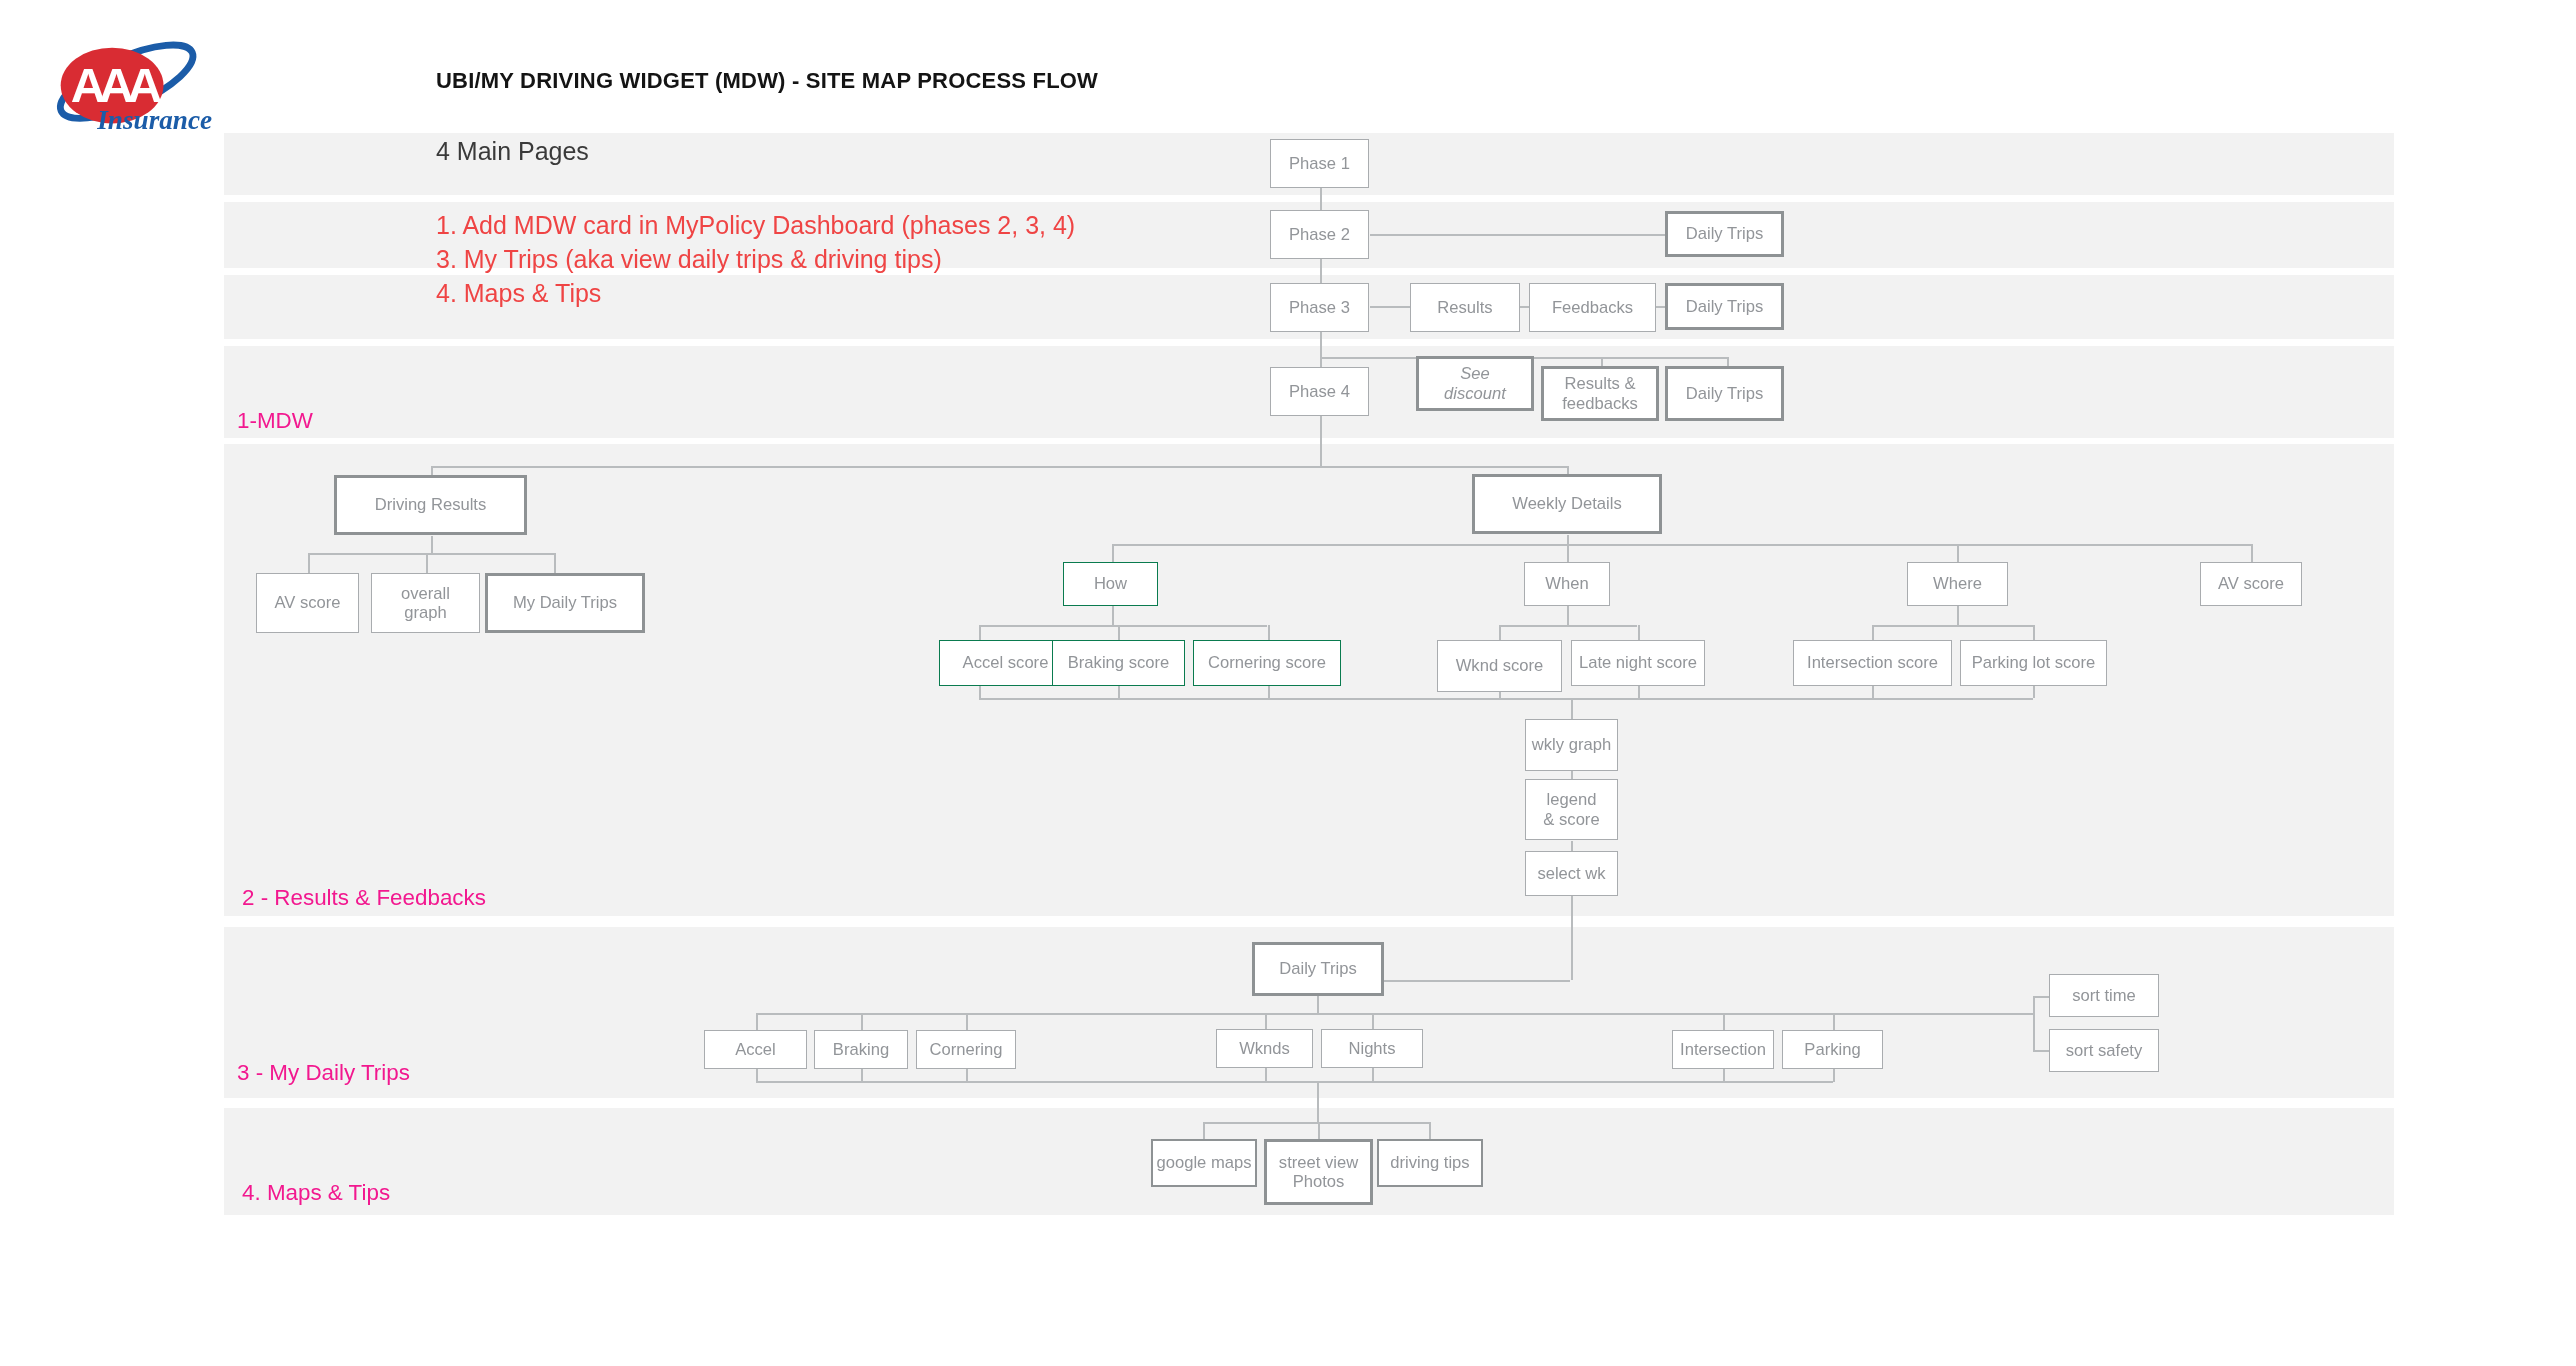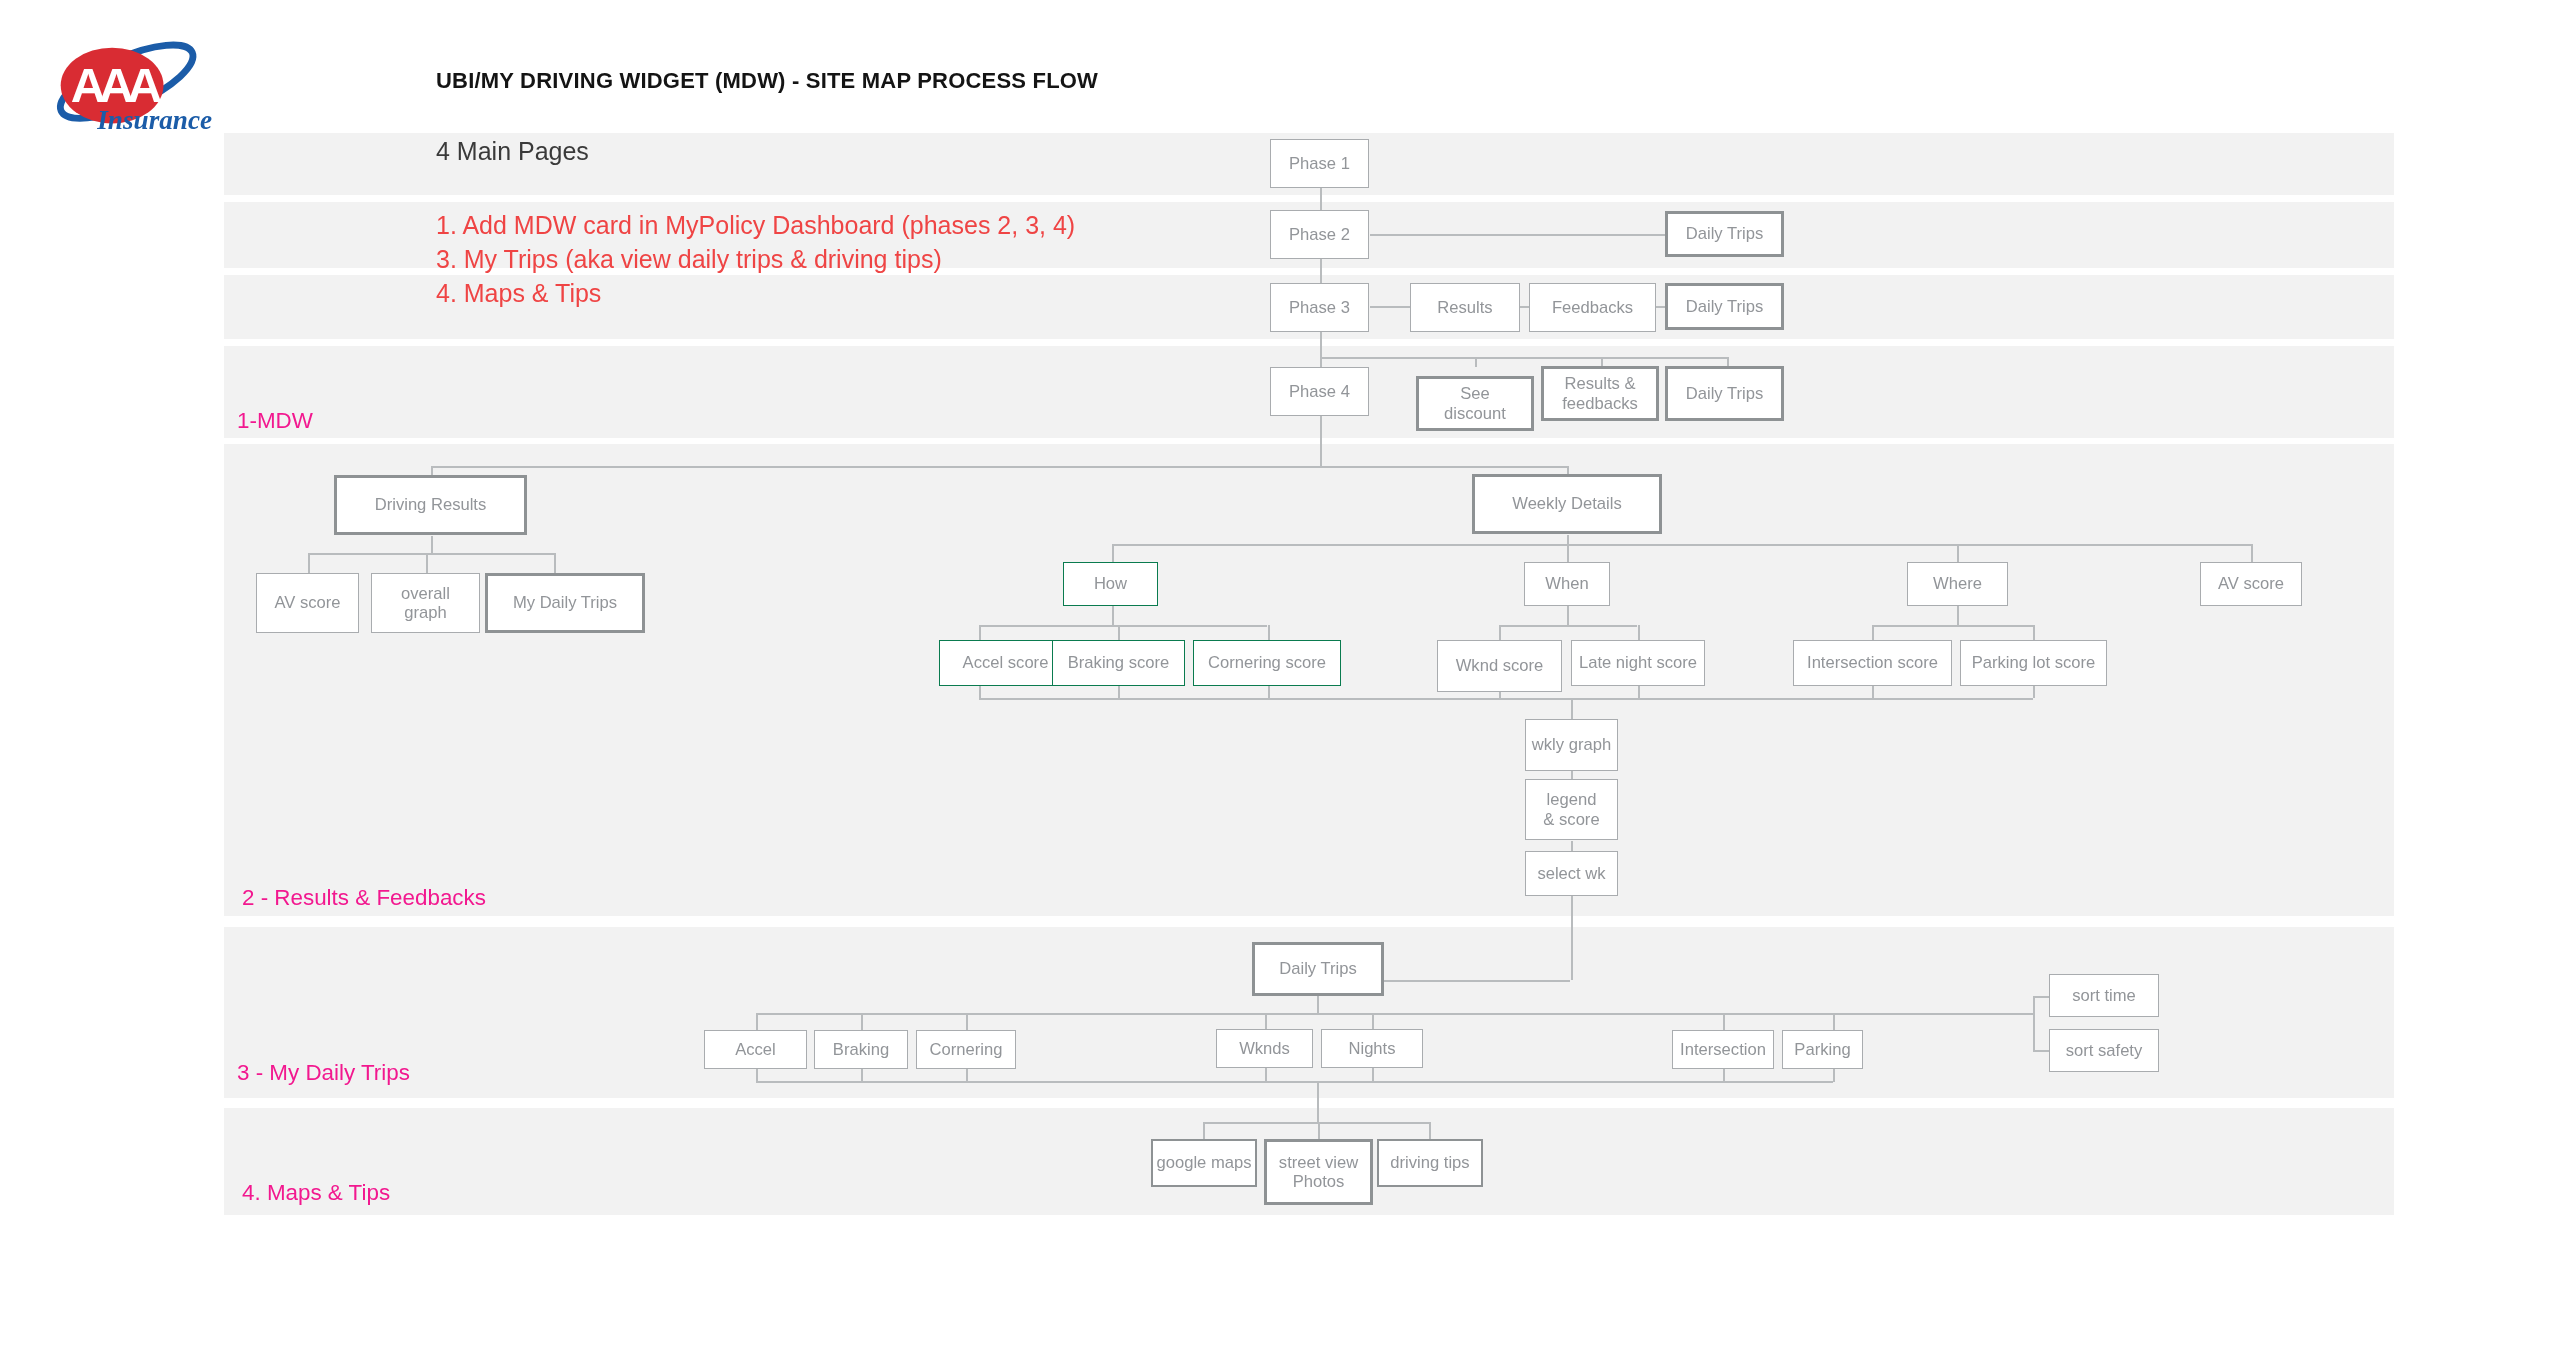--- a/index.html
+++ b/index.html
@@ -138,21 +138,21 @@
       <div class="cline" style="left: 1318px; top: 1122px; width: 1.9px; height: 16.6px;"></div>
       <div class="cline" style="left: 1429px; top: 1122px; width: 1.9px; height: 16.6px;"></div>
       <div class="node thin" style="left: 1270px; top: 139px; width: 99px; height: 49px;">Phase 1</div>
       <div class="node thin" style="left: 1270px; top: 210px; width: 99px; height: 49px;">Phase 2</div>
       <div class="node thick" style="left: 1665px; top: 211px; width: 119px; height: 46px;">Daily Trips</div>
       <div class="node thin" style="left: 1270px; top: 283px; width: 99px; height: 49px;">Phase 3</div>
       <div class="node thin" style="left: 1410px; top: 283px; width: 110px; height: 49px;">Results</div>
       <div class="node thin" style="left: 1529px; top: 283px; width: 127px; height: 49px;">Feedbacks</div>
       <div class="node thick" style="left: 1665px; top: 283px; width: 119px; height: 47px;">Daily Trips</div>
       <div class="node thin" style="left: 1270px; top: 367px; width: 99px; height: 49px;">Phase 4</div>
-      <div class="node thick" style="left: 1416px; top: 376px; width: 118px; height: 55px;">See
+      <div class="node thick" style="left: 1416px; top: 356px; width: 118px; height: 55px; font-style: italic;">See
 discount</div>
       <div class="node thick" style="left: 1541px; top: 366px; width: 118px; height: 55px;">Results &amp;
 feedbacks</div>
       <div class="node thick" style="left: 1665px; top: 366px; width: 119px; height: 55px;">Daily Trips</div>
       <div class="node thick" style="left: 334px; top: 475px; width: 193px; height: 60px;">Driving Results</div>
       <div class="node thick" style="left: 1472px; top: 474px; width: 190px; height: 60px;">Weekly Details</div>
       <div class="node thin" style="left: 256px; top: 573px; width: 103px; height: 60px;">AV score</div>
       <div class="node thin" style="left: 371px; top: 573px; width: 109px; height: 60px;">overall
 graph</div>
       <div class="node thick" style="left: 485px; top: 573px; width: 160px; height: 60px;">My Daily Trips</div>
@@ -171,21 +171,21 @@
       <div class="node thin" style="left: 1525px; top: 779px; width: 93px; height: 61px;">legend
 &amp; score</div>
       <div class="node thin" style="left: 1525px; top: 851px; width: 93px; height: 45px;">select wk</div>
       <div class="node thick" style="left: 1252px; top: 942px; width: 132px; height: 54px;">Daily Trips</div>
       <div class="node thin" style="left: 704px; top: 1030px; width: 103px; height: 39px;">Accel</div>
       <div class="node thin" style="left: 814px; top: 1030px; width: 94px; height: 39px;">Braking</div>
       <div class="node thin" style="left: 916px; top: 1030px; width: 100px; height: 39px;">Cornering</div>
       <div class="node thin" style="left: 1216px; top: 1029px; width: 97px; height: 39px;">Wknds</div>
       <div class="node thin" style="left: 1321px; top: 1029px; width: 102px; height: 39px;">Nights</div>
       <div class="node thin" style="left: 1672px; top: 1030px; width: 102px; height: 39px;">Intersection</div>
-      <div class="node thin" style="left: 1782px; top: 1030px; width: 81px; height: 39px;">Parking</div>
+      <div class="node thin" style="left: 1782px; top: 1030px; width: 101px; height: 39px;">Parking</div>
       <div class="node thin" style="left: 2049px; top: 974px; width: 110px; height: 43px;">sort time</div>
       <div class="node thin" style="left: 2049px; top: 1029px; width: 110px; height: 43px;">sort safety</div>
       <div class="node med3" style="left: 1151px; top: 1139px; width: 106px; height: 48px;">google maps</div>
       <div class="node thick" style="left: 1264px; top: 1139px; width: 109px; height: 66px;">street view
 Photos</div>
       <div class="node med3" style="left: 1377px; top: 1139px; width: 106px; height: 48px;">driving tips</div>
     </div>
 
 </div>
 

